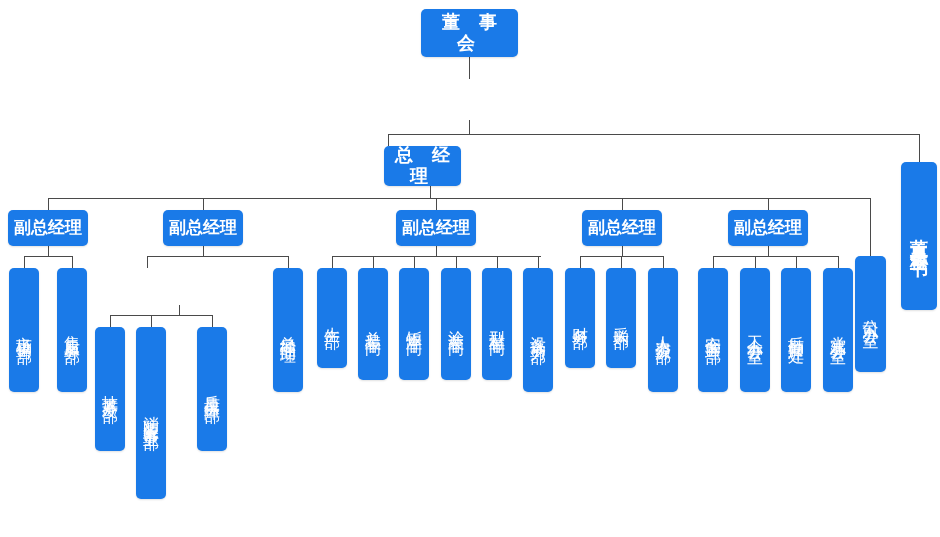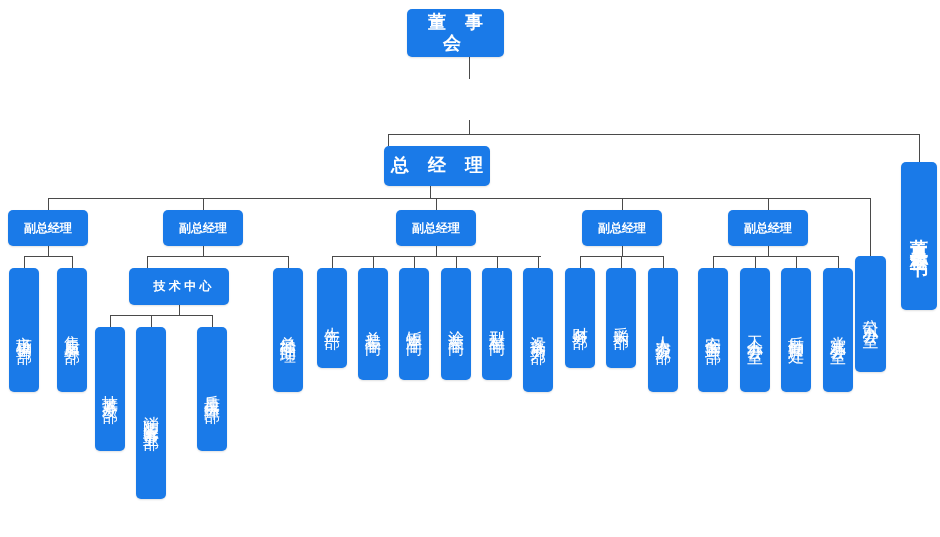--- a/index.html
+++ b/index.html
@@ -30,21 +30,21 @@
     line-height:1.18;
     box-shadow:0 1px 2px rgba(0,0,0,.12);
   }
   
   .node.h-txt{
     font-size:18px;
     font-weight:bold;
     letter-spacing:.5px;
   }
   .node.h-txt.wide{letter-spacing:7px;text-indent:7px;}
-  .node.h-txt.small{font-size:12px;letter-spacing:0;}
+  .node.h-txt.small{font-size:17px;letter-spacing:0;}
 
   
   .node.v-txt{
     font-size:16px;
     font-weight:normal;
     writing-mode:vertical-rl;
     text-orientation:upright;
     letter-spacing:3px;
     padding:5px 0;
     line-height:1;
@@ -103,39 +103,38 @@
   <div class="ln v" style="left:621px;top:256px;height:12px;"></div>
   <div class="ln v" style="left:663px;top:256px;height:12px;"></div>
 
   <div class="ln v" style="left:768px;top:246px;height:10px;"></div>
   <div class="ln h" style="left:713px;top:256px;width:125px;"></div>
   <div class="ln v" style="left:713px;top:256px;height:12px;"></div>
   <div class="ln v" style="left:755px;top:256px;height:12px;"></div>
   <div class="ln v" style="left:796px;top:256px;height:12px;"></div>
   <div class="ln v" style="left:838px;top:256px;height:12px;"></div>
 
-  <div class="node h-txt wide" style="left:407px;top:9px;width:97px;height:48px;">董 事 会</div>
+  <div class="node h-txt wide" style="left:421px;top:9px;width:97px;height:48px;">董 事 会</div>
 
 
   <div class="node v-txt big" style="left:901px;top:162px;width:36px;height:148px;">董事会秘书</div>
 
-  <div class="node h-txt wide" style="left:384px;top:146px;width:106px;height:40px;">总  经  理</div>
+  <div class="node h-txt wide" style="left:384px;top:146px;width:77px;height:40px;">总  经  理</div>
 
   <div class="node h-txt small" style="left:8px;top:210px;width:80px;height:36px;">副总经理</div>
   <div class="node h-txt small" style="left:163px;top:210px;width:80px;height:36px;">副总经理</div>
   <div class="node h-txt small" style="left:396px;top:210px;width:80px;height:36px;">副总经理</div>
   <div class="node h-txt small" style="left:582px;top:210px;width:80px;height:36px;">副总经理</div>
   <div class="node h-txt small" style="left:728px;top:210px;width:80px;height:36px;">副总经理</div>
 
   <div class="node v-txt" style="left:855px;top:256px;width:31px;height:116px;">公司办公室</div>
 
   <div class="node v-txt" style="left:9px;top:268px;width:30px;height:124px;">市场销售部</div>
   <div class="node v-txt" style="left:57px;top:268px;width:30px;height:124px;">售后服务部</div>
 
-  <div class="node h-txt wide small" style="left:129px;top:268px;width:100px;height:37px;">技 术 中 心</div>
   <div class="node v-txt" style="left:273px;top:268px;width:30px;height:124px;">总经理助理</div>
 
   <div class="node v-txt" style="left:95px;top:327px;width:30px;height:124px;">技术开发部</div>
   <div class="node v-txt" style="left:136px;top:327px;width:30px;height:172px;">消防装备事业部</div>
   <div class="node v-txt" style="left:197px;top:327px;width:30px;height:124px;">质量保障部</div>
 
   <div class="node v-txt" style="left:317px;top:268px;width:30px;height:100px;">生产部</div>
   <div class="node v-txt" style="left:358px;top:268px;width:30px;height:112px;">总装车间</div>
   <div class="node v-txt" style="left:399px;top:268px;width:30px;height:112px;">钣焊车间</div>
   <div class="node v-txt" style="left:441px;top:268px;width:30px;height:112px;">涂装车间</div>

